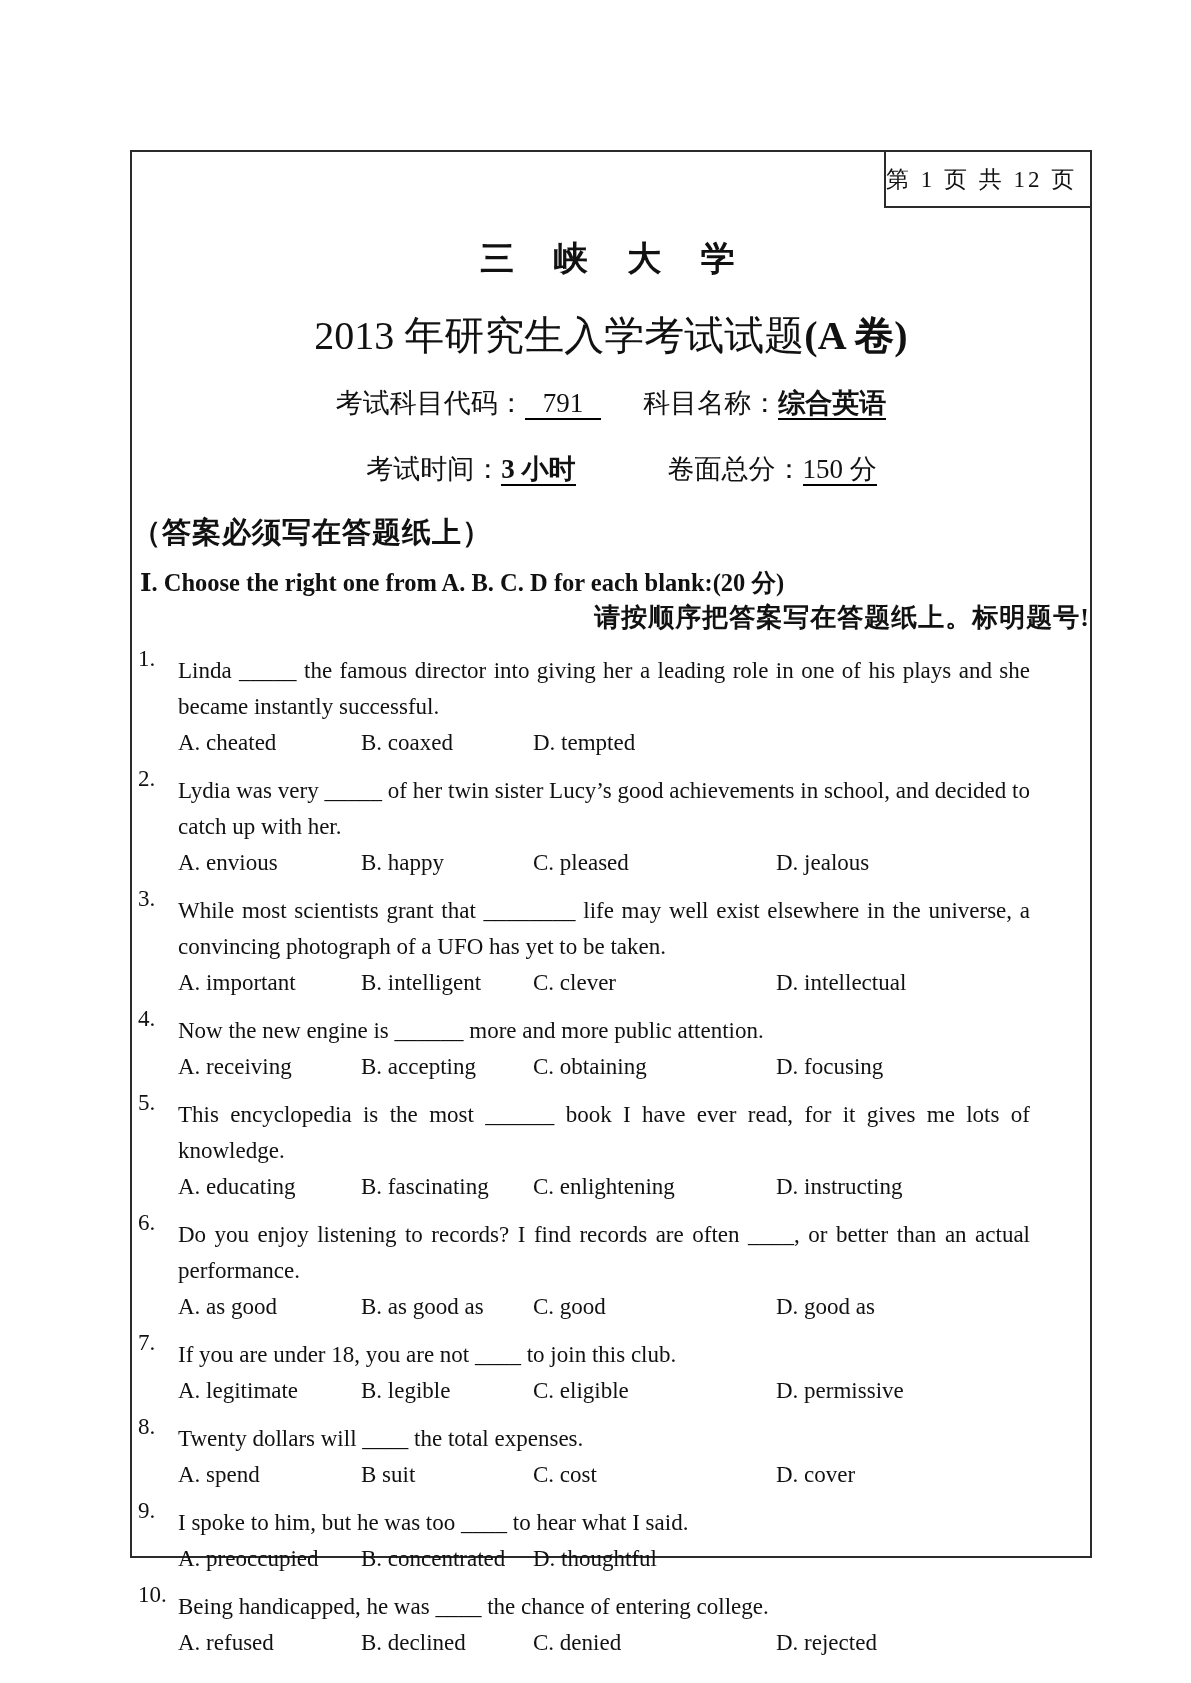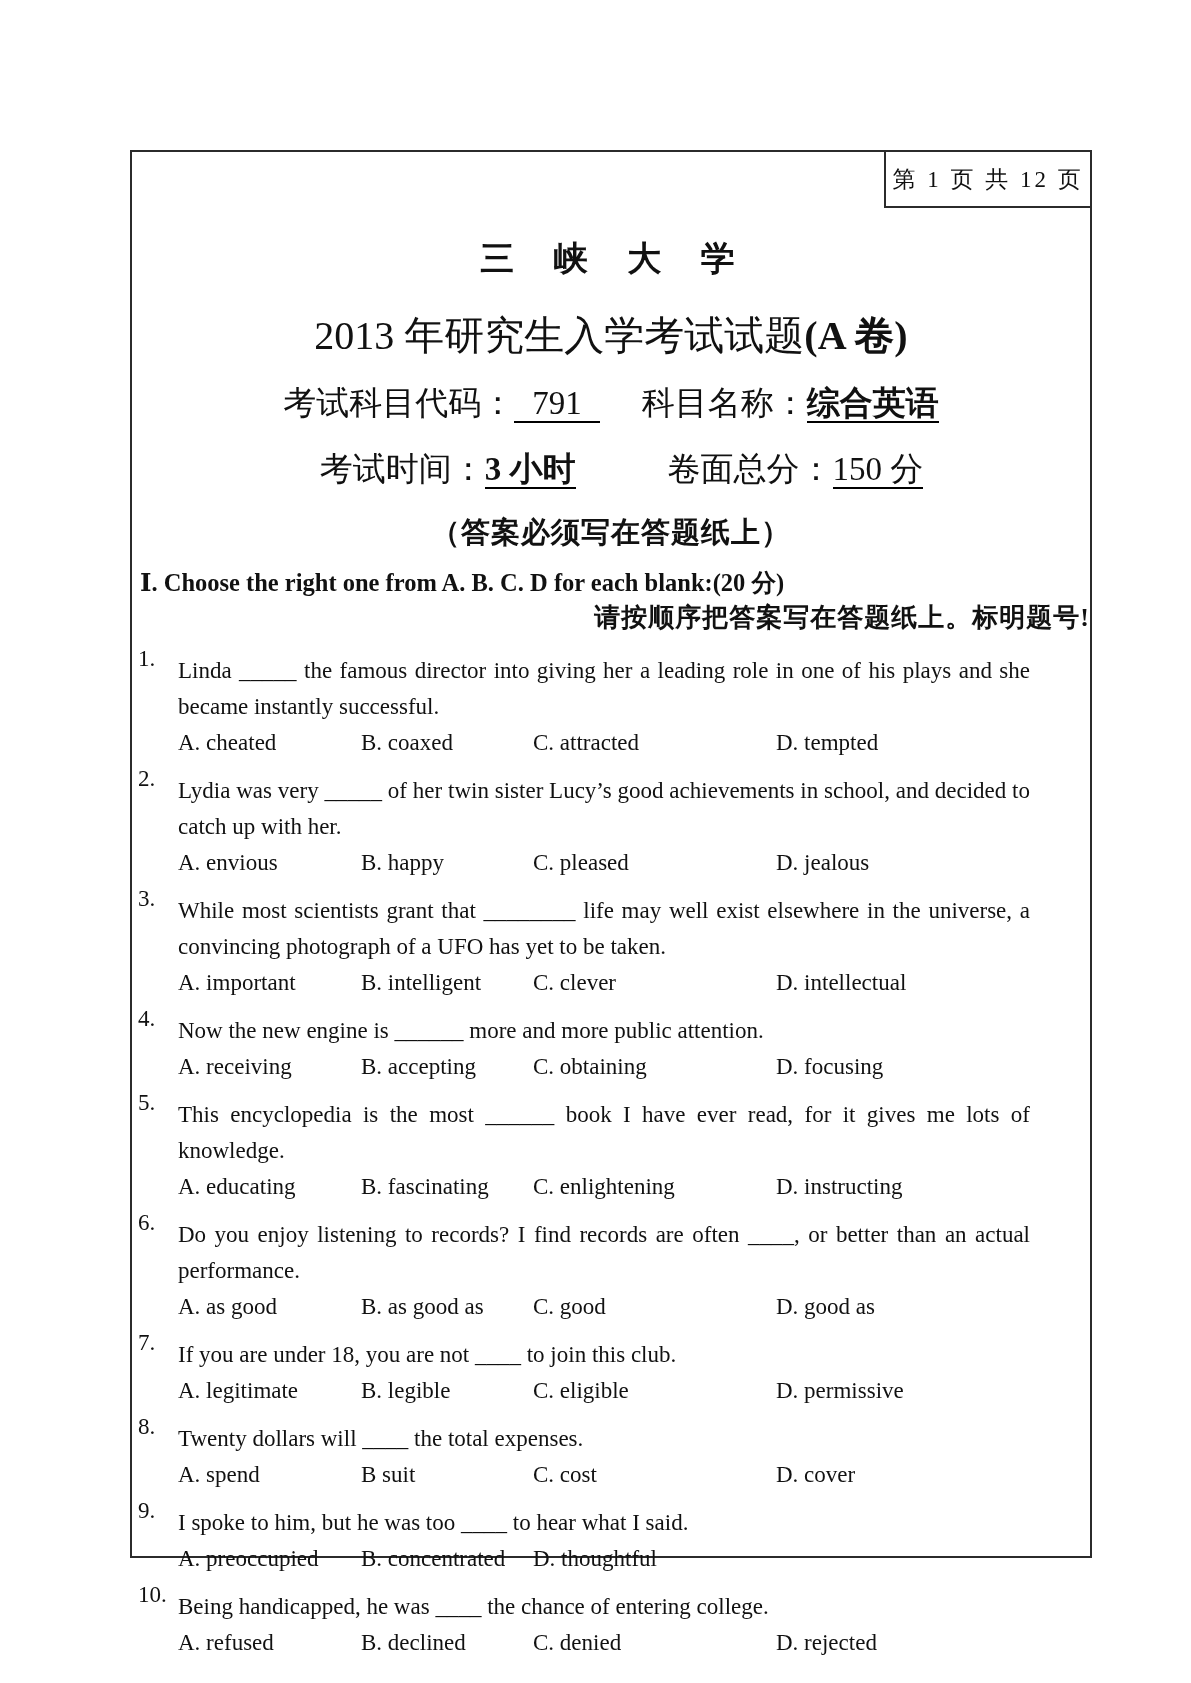--- a/index.html
+++ b/index.html
@@ -8,37 +8,37 @@
     font-family:"Liberation Serif","DejaVu Serif",serif;color:#111;
     -webkit-font-smoothing:antialiased;
   }
   .sheet{
     position:absolute;left:130px;top:150px;width:962px;height:1408px;
     border:2px solid #2b2b2b;box-sizing:border-box;background:#fff;
   }
   .page-box{
     position:absolute;top:-2px;right:-2px;width:208px;height:58px;
     border:2px solid #2b2b2b;box-sizing:border-box;background:#fff;
-    display:flex;align-items:center;justify-content:center;
+    display:flex;align-items:center;
     font-size:23px;letter-spacing:3px;white-space:nowrap;
   }
   .university{
     margin-top:86px;text-align:center;font-size:34px;font-weight:bold;
     letter-spacing:7px;word-spacing:17px;line-height:41px;
   }
   .title2{margin-top:33px;text-align:center;font-size:40px;line-height:48px;white-space:nowrap;}
   .title2 .suffix{font-weight:bold;}
-  .meta{margin-top:25px;text-align:center;font-size:33px;line-height:36px;white-space:nowrap;}
+  .meta{margin-top:25px;text-align:center;font-size:27px;line-height:36px;white-space:nowrap;}
   .meta2{margin-top:30px;padding-left:21px;}
   .u{border-bottom:2px solid #000;}
   .pad{padding:0 18px;}
   .bold{font-weight:bold;}
   .gap40{display:inline-block;width:42px;}
   .gap90{display:inline-block;width:92px;}
-  .note{margin-top:26px;text-align:center;font-size:29px;font-weight:bold;line-height:38px;letter-spacing:1px;}
+  .note{margin-top:26px;text-align:left;font-size:29px;font-weight:bold;line-height:38px;letter-spacing:1px;}
   .sec-head{margin:16px 0 0 8px;font-size:24.5px;font-weight:bold;line-height:32px;}
   .sec-instr{margin:2px 0 0 112px;font-size:26px;font-weight:bold;line-height:34px;letter-spacing:1px;text-align:right;}
   .questions{margin:6px 60px 0 6px;}
   .question{display:flex;font-size:23px;line-height:36px;}
   .qnum{width:40px;flex:none;}
   .qbody{flex:1;min-width:0;margin-top:12px;}
   .stem{text-align:justify;}
   .opts{display:grid;grid-template-columns:183px 172px 243px auto;}
   .opt{white-space:nowrap;}
 </style>
@@ -66,21 +66,20 @@
 
   <div class="questions">
 
     <div class="question">
       <span class="qnum">1.</span>
       <div class="qbody">
         <div class="stem">Linda _____ the famous director into giving her a leading role in one of his plays and she became instantly successful.</div>
         <div class="opts">
           <span class="opt">A. cheated</span>
           <span class="opt">B. coaxed</span>
-          <span class="opt">C. attracted</span>
           <span class="opt">D. tempted</span>
         </div>
       </div>
     </div>
 
     <div class="question">
       <span class="qnum">2.</span>
       <div class="qbody">
         <div class="stem">Lydia was very _____ of her twin sister Lucy’s good achievements in school, and decided to catch up with her.</div>
         <div class="opts">

